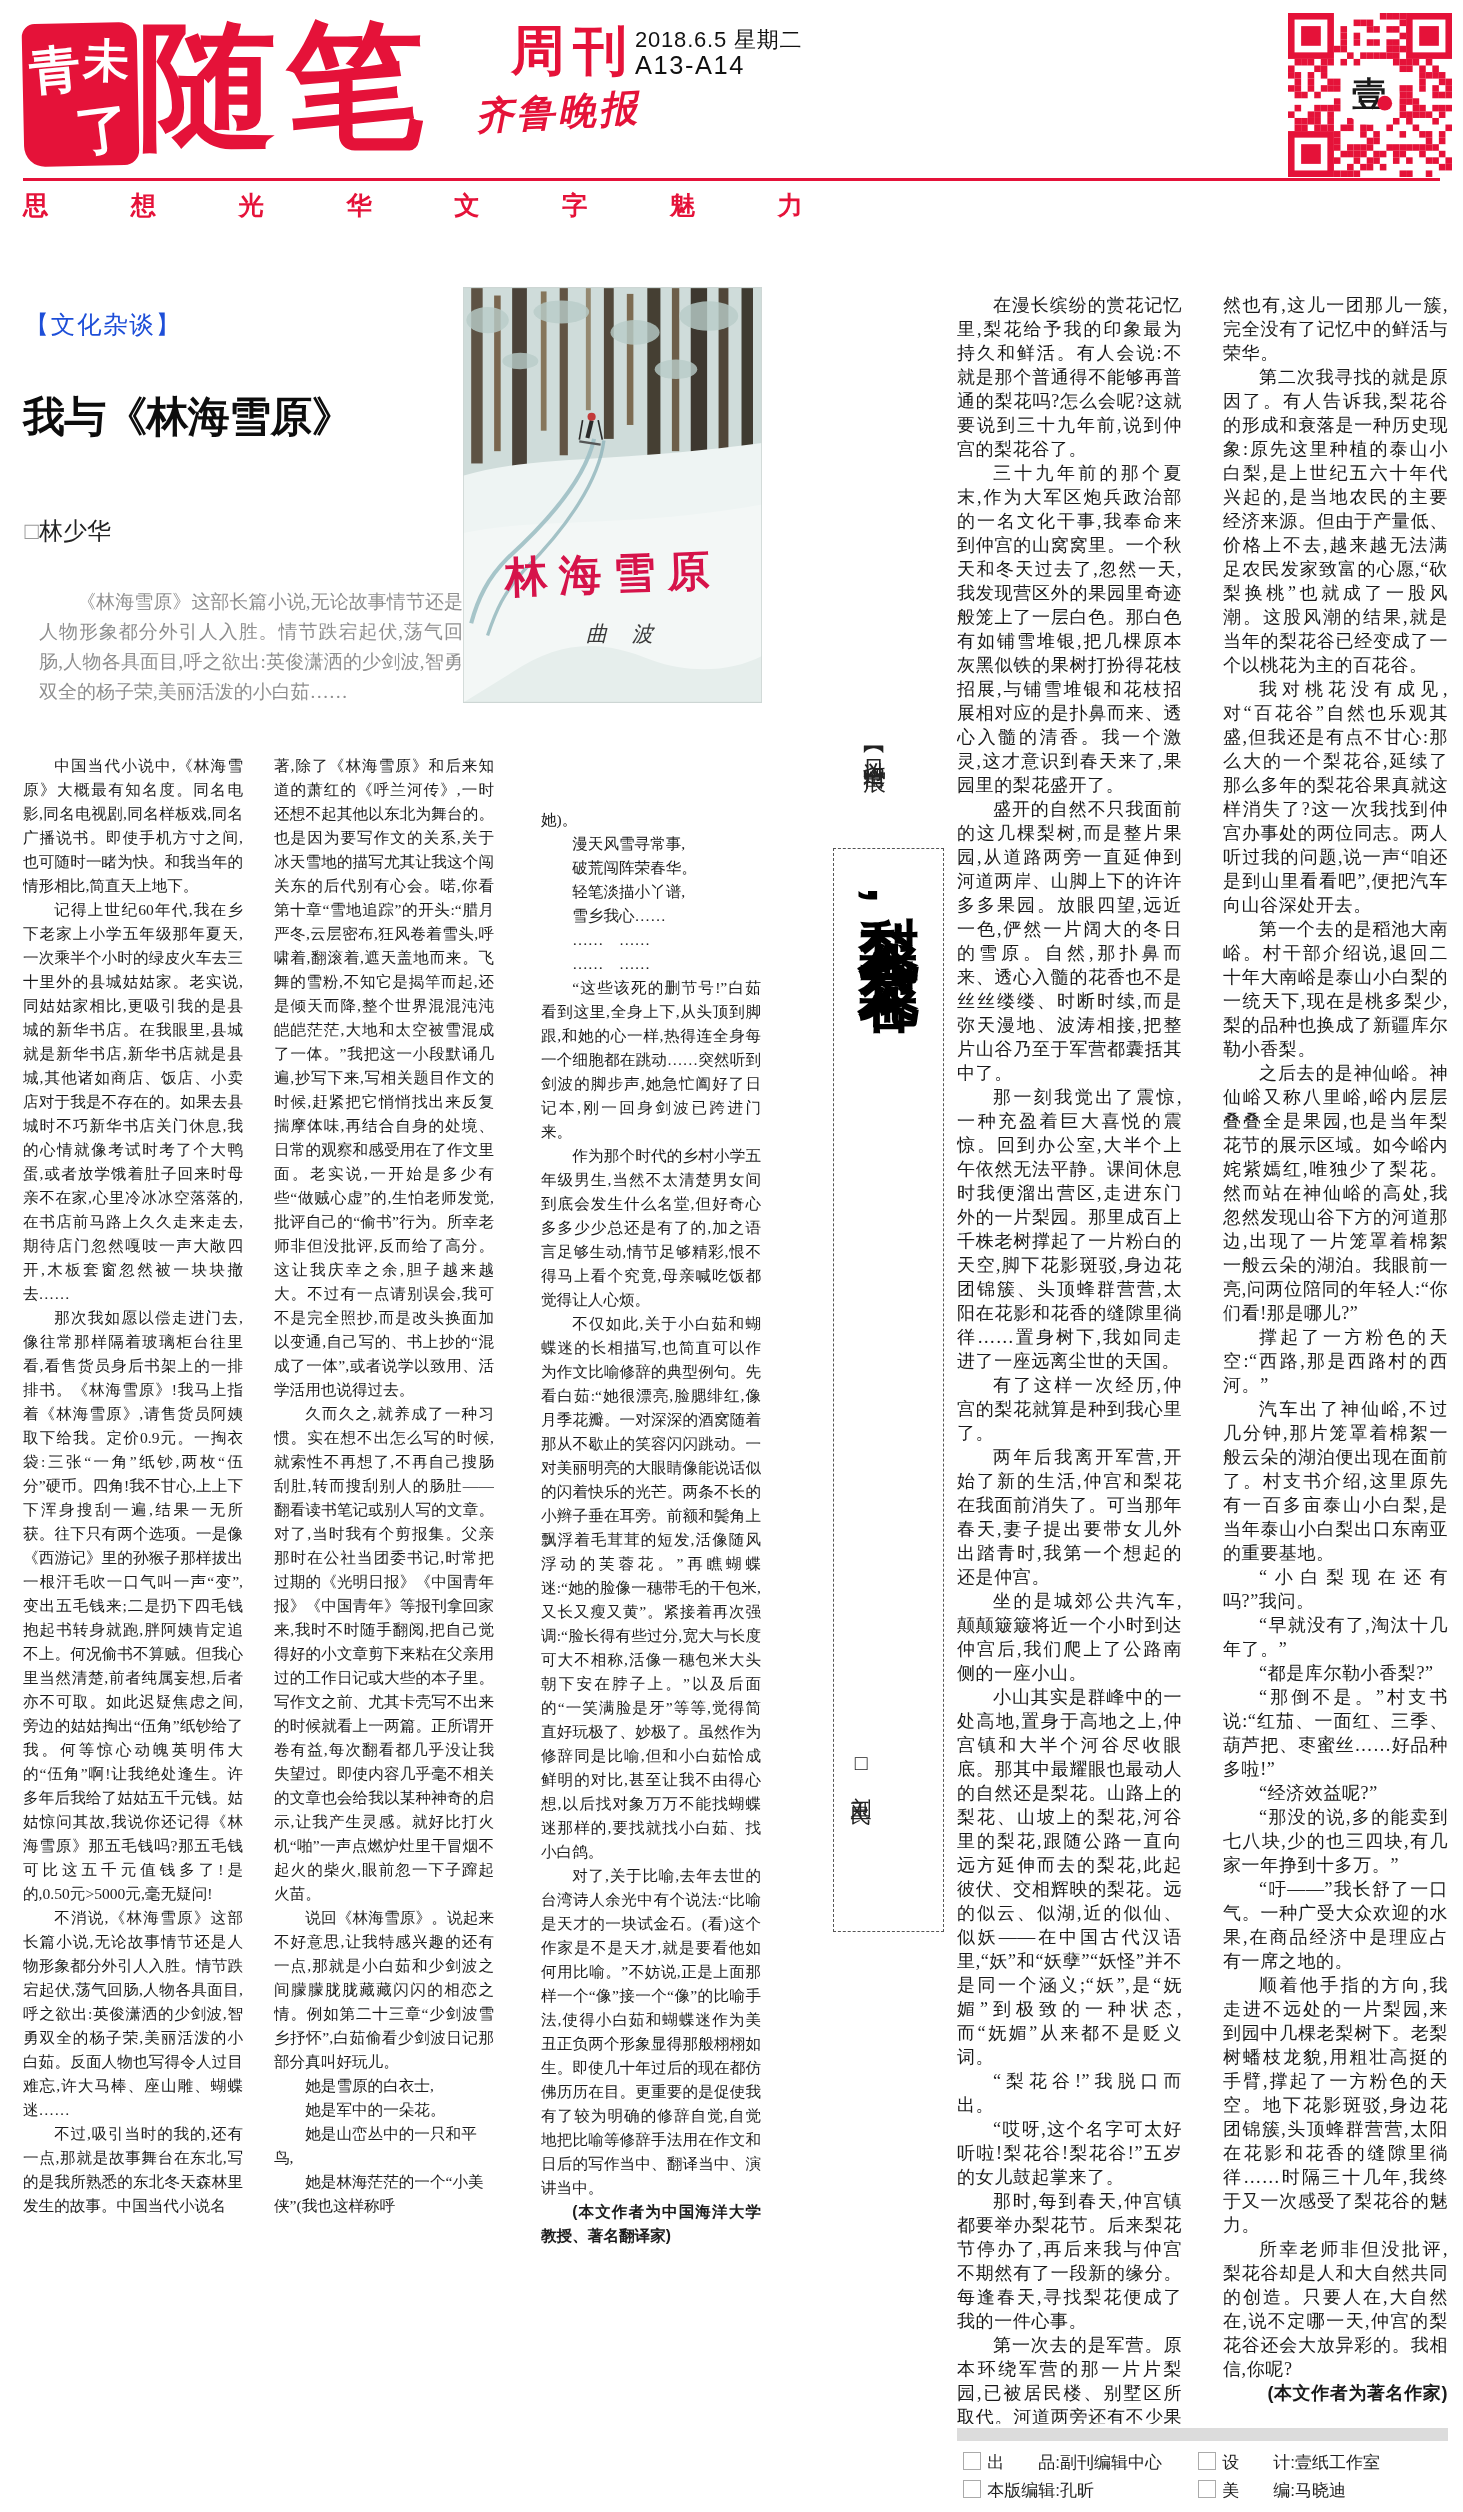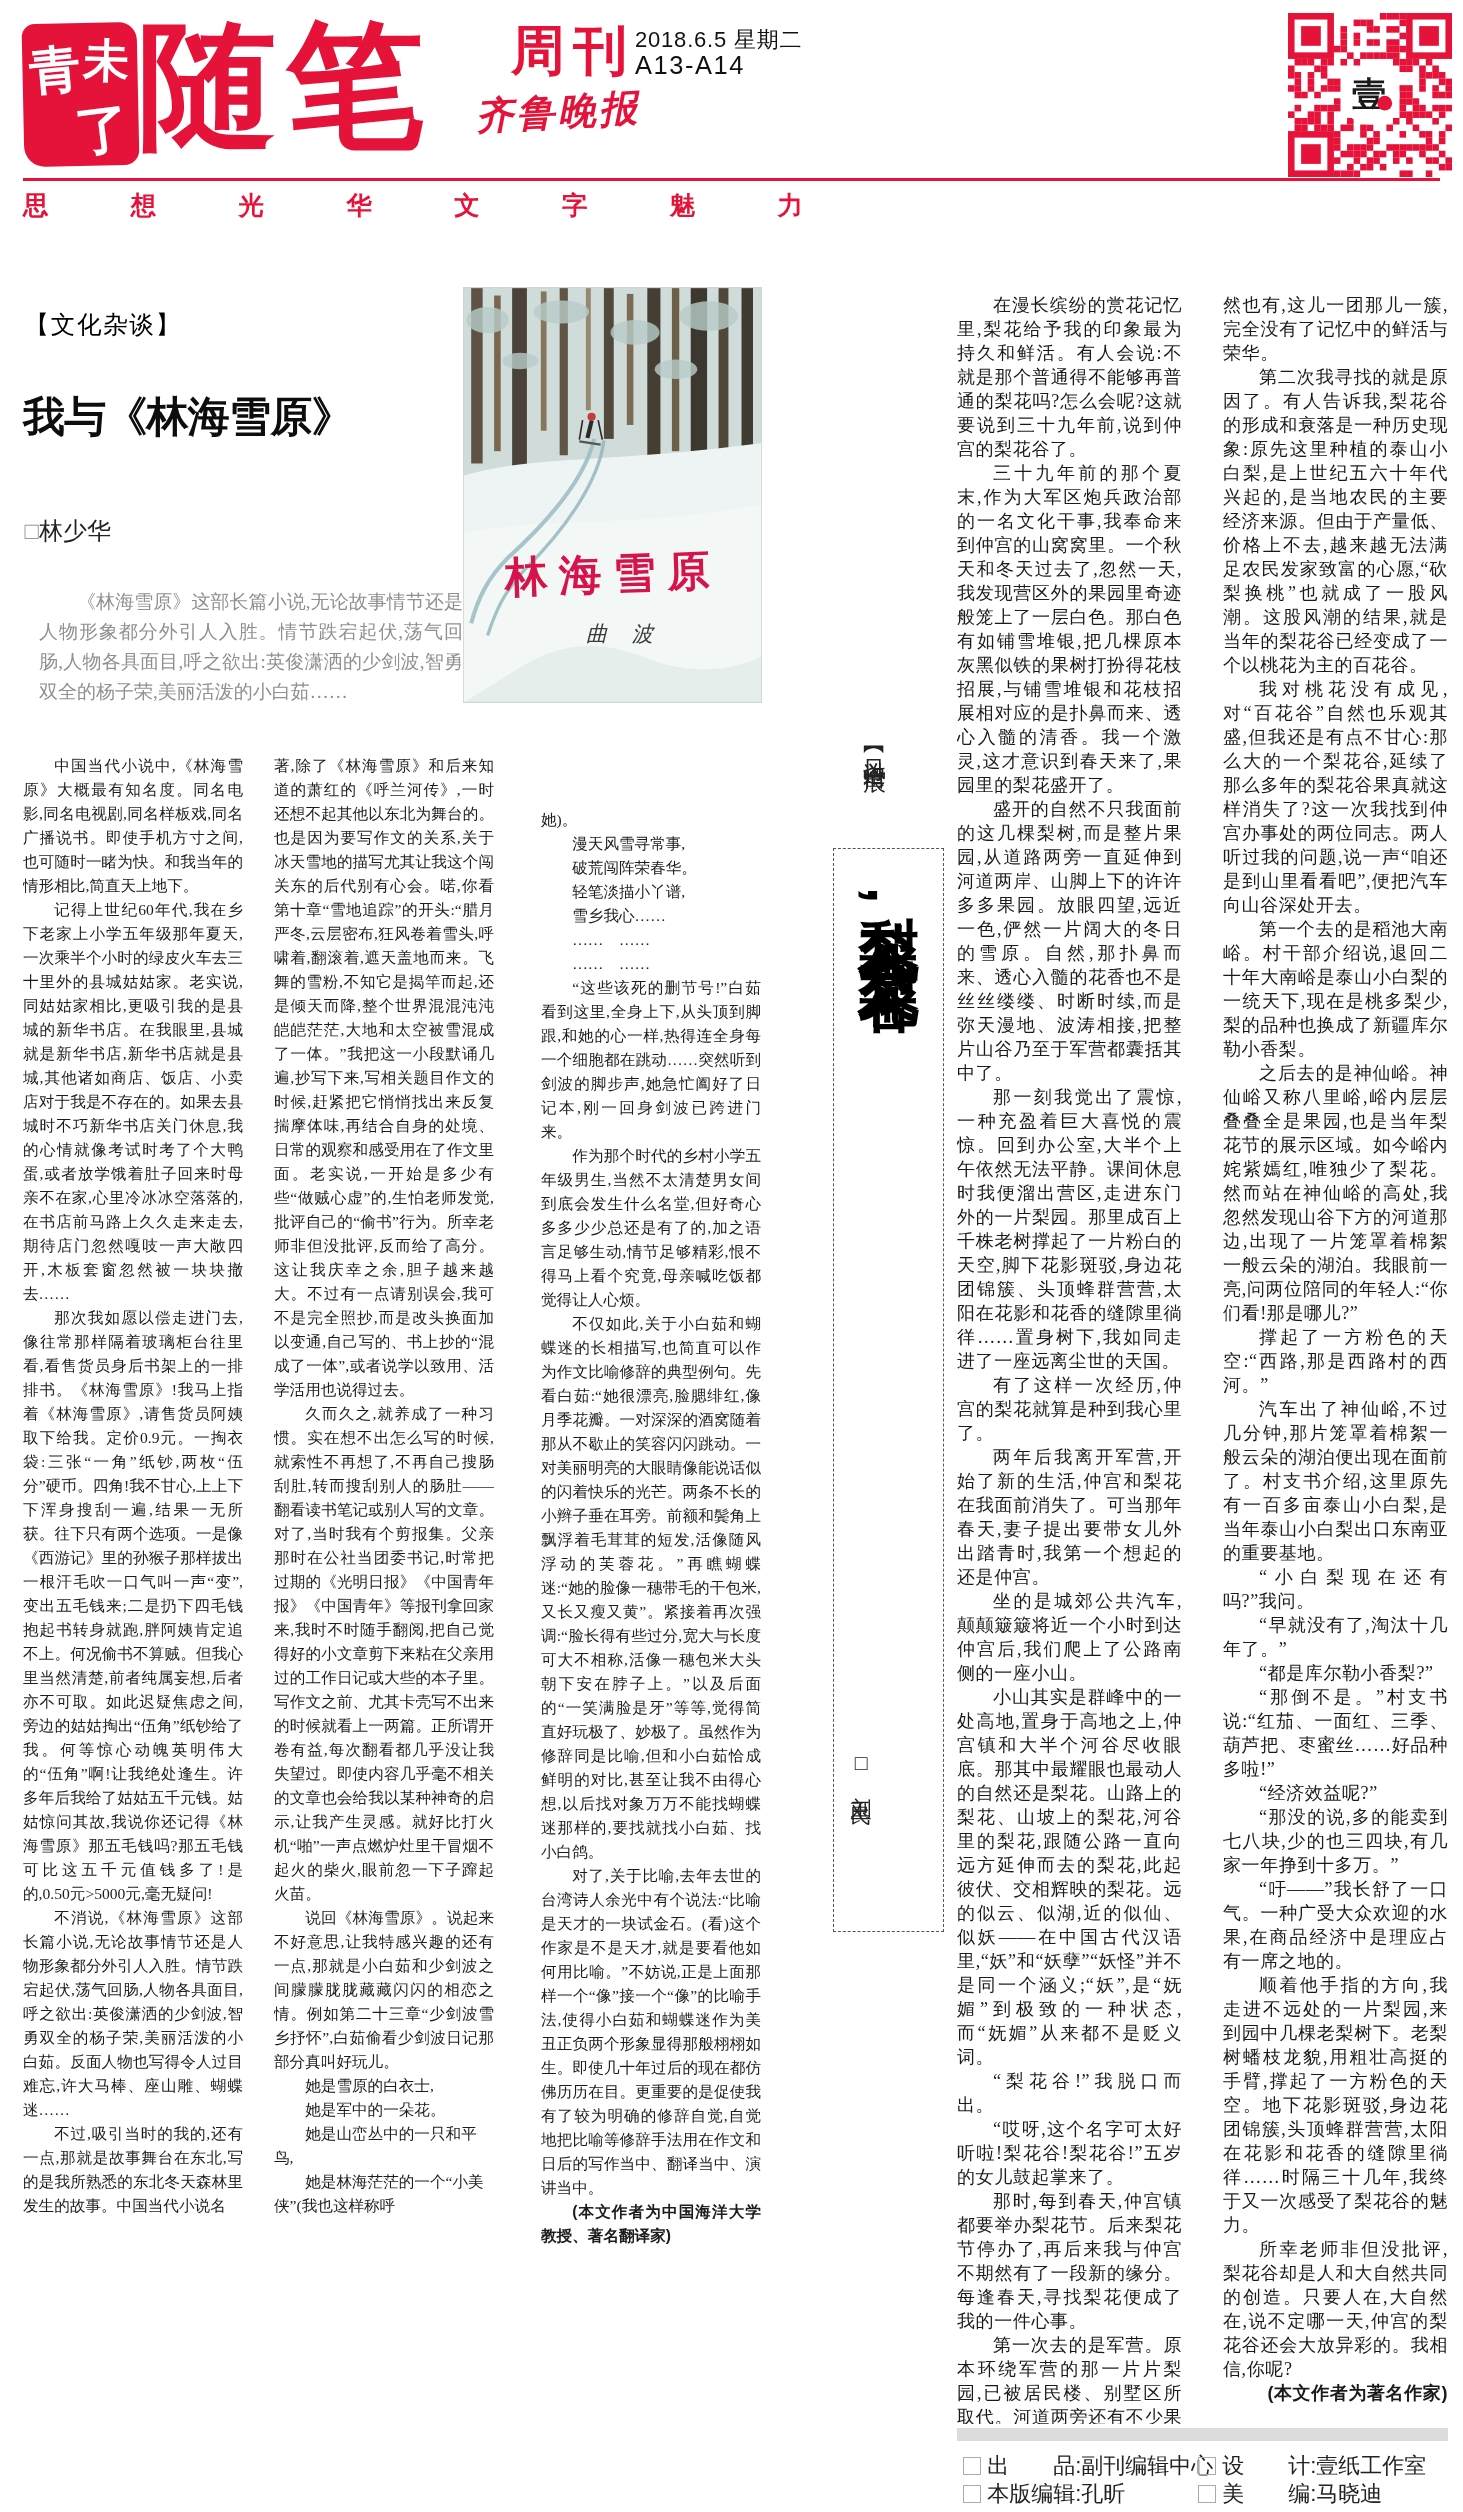--- a/index.html
+++ b/index.html
@@ -21,21 +21,21 @@
   #papername{left:475px;top:87px;font-size:38px;color:#e51239;font-weight:bold;
              font-style:italic;transform:rotate(-3deg);letter-spacing:3.3px;}
   #dateline{left:635px;top:24.6px;font-size:22px;color:#111;font-family:"Liberation Sans",sans-serif;letter-spacing:0.8px;}
   #pageno{left:635px;top:51px;font-size:25.4px;color:#111;font-family:"Liberation Sans",sans-serif;letter-spacing:1.6px;}
   #qr{left:1288px;top:13px;width:164px;height:164px;}
   #redrule{left:23px;top:178px;width:1417px;height:3.3px;background:#e51239;}
   #tagline{left:23px;top:189px;width:780px;display:flex;justify-content:space-between;
            color:#e51239;font-size:25.4px;font-weight:bold;font-family:"Liberation Sans",sans-serif;}
 
   
-  #category{left:24.6px;top:308px;font-size:24.6px;color:#000000;letter-spacing:1.6px;}
+  #category{left:24.6px;top:308px;font-size:24.6px;color:#1d4ed8;letter-spacing:1.6px;}
   #ltitle{left:23px;top:389px;font-size:42px;font-weight:900;color:#0d0d0d;
           font-family:"Liberation Sans",sans-serif;letter-spacing:-0.8px;}
   #lauthor{left:24.6px;top:515px;font-size:24px;color:#222;}
   #lauthor .sq{color:#999;}
   #lead{left:39px;top:587px;width:424px;font-size:19px;line-height:30px;color:#8f8f8f;
         text-align:justify;text-indent:2em;}
   #cover{left:463px;top:287px;width:299px;height:416px;}
 
   .colL{top:754px;width:220px;height:1741px;overflow:hidden;
         font-size:15.6px;line-height:24px;text-align:justify;color:#1c1c1c;}
@@ -57,21 +57,21 @@
               font-family:"Liberation Sans",sans-serif;letter-spacing:6.6px;}
   #stripauthor{position:absolute;left:13px;top:902px;font-size:21px;color:#222;letter-spacing:4.9px;}
 
   
   .colR{top:293px;width:225px;height:2131px;overflow:hidden;
         font-size:18px;line-height:24px;letter-spacing:0.6px;text-align:justify;color:#1a1a1a;}
   #ca{left:957px;} #cb{left:1223px;}
 
   
   #fbar{left:957px;top:2428px;width:491px;height:13px;background:#dcdcdc;}
-  .credit-item{font-size:22px;color:#222;font-family:"Liberation Sans",sans-serif;white-space:nowrap;}
+  .credit-item{font-size:17px;color:#222;font-family:"Liberation Sans",sans-serif;white-space:nowrap;}
   .credit-item .sq{display:inline-block;width:15.6px;height:15.6px;border:0.8px solid #aaa;
                    margin-right:6.6px;vertical-align:-1.6px;}
   #cr1{left:963px;top:2451px;} #cr2{left:963px;top:2479px;}
   #cr3{left:1198px;top:2451px;text-align:center;} #cr4{left:1198px;top:2479px;}
 </style>
 </head>
 <body>
 
 <div id="page">
 

